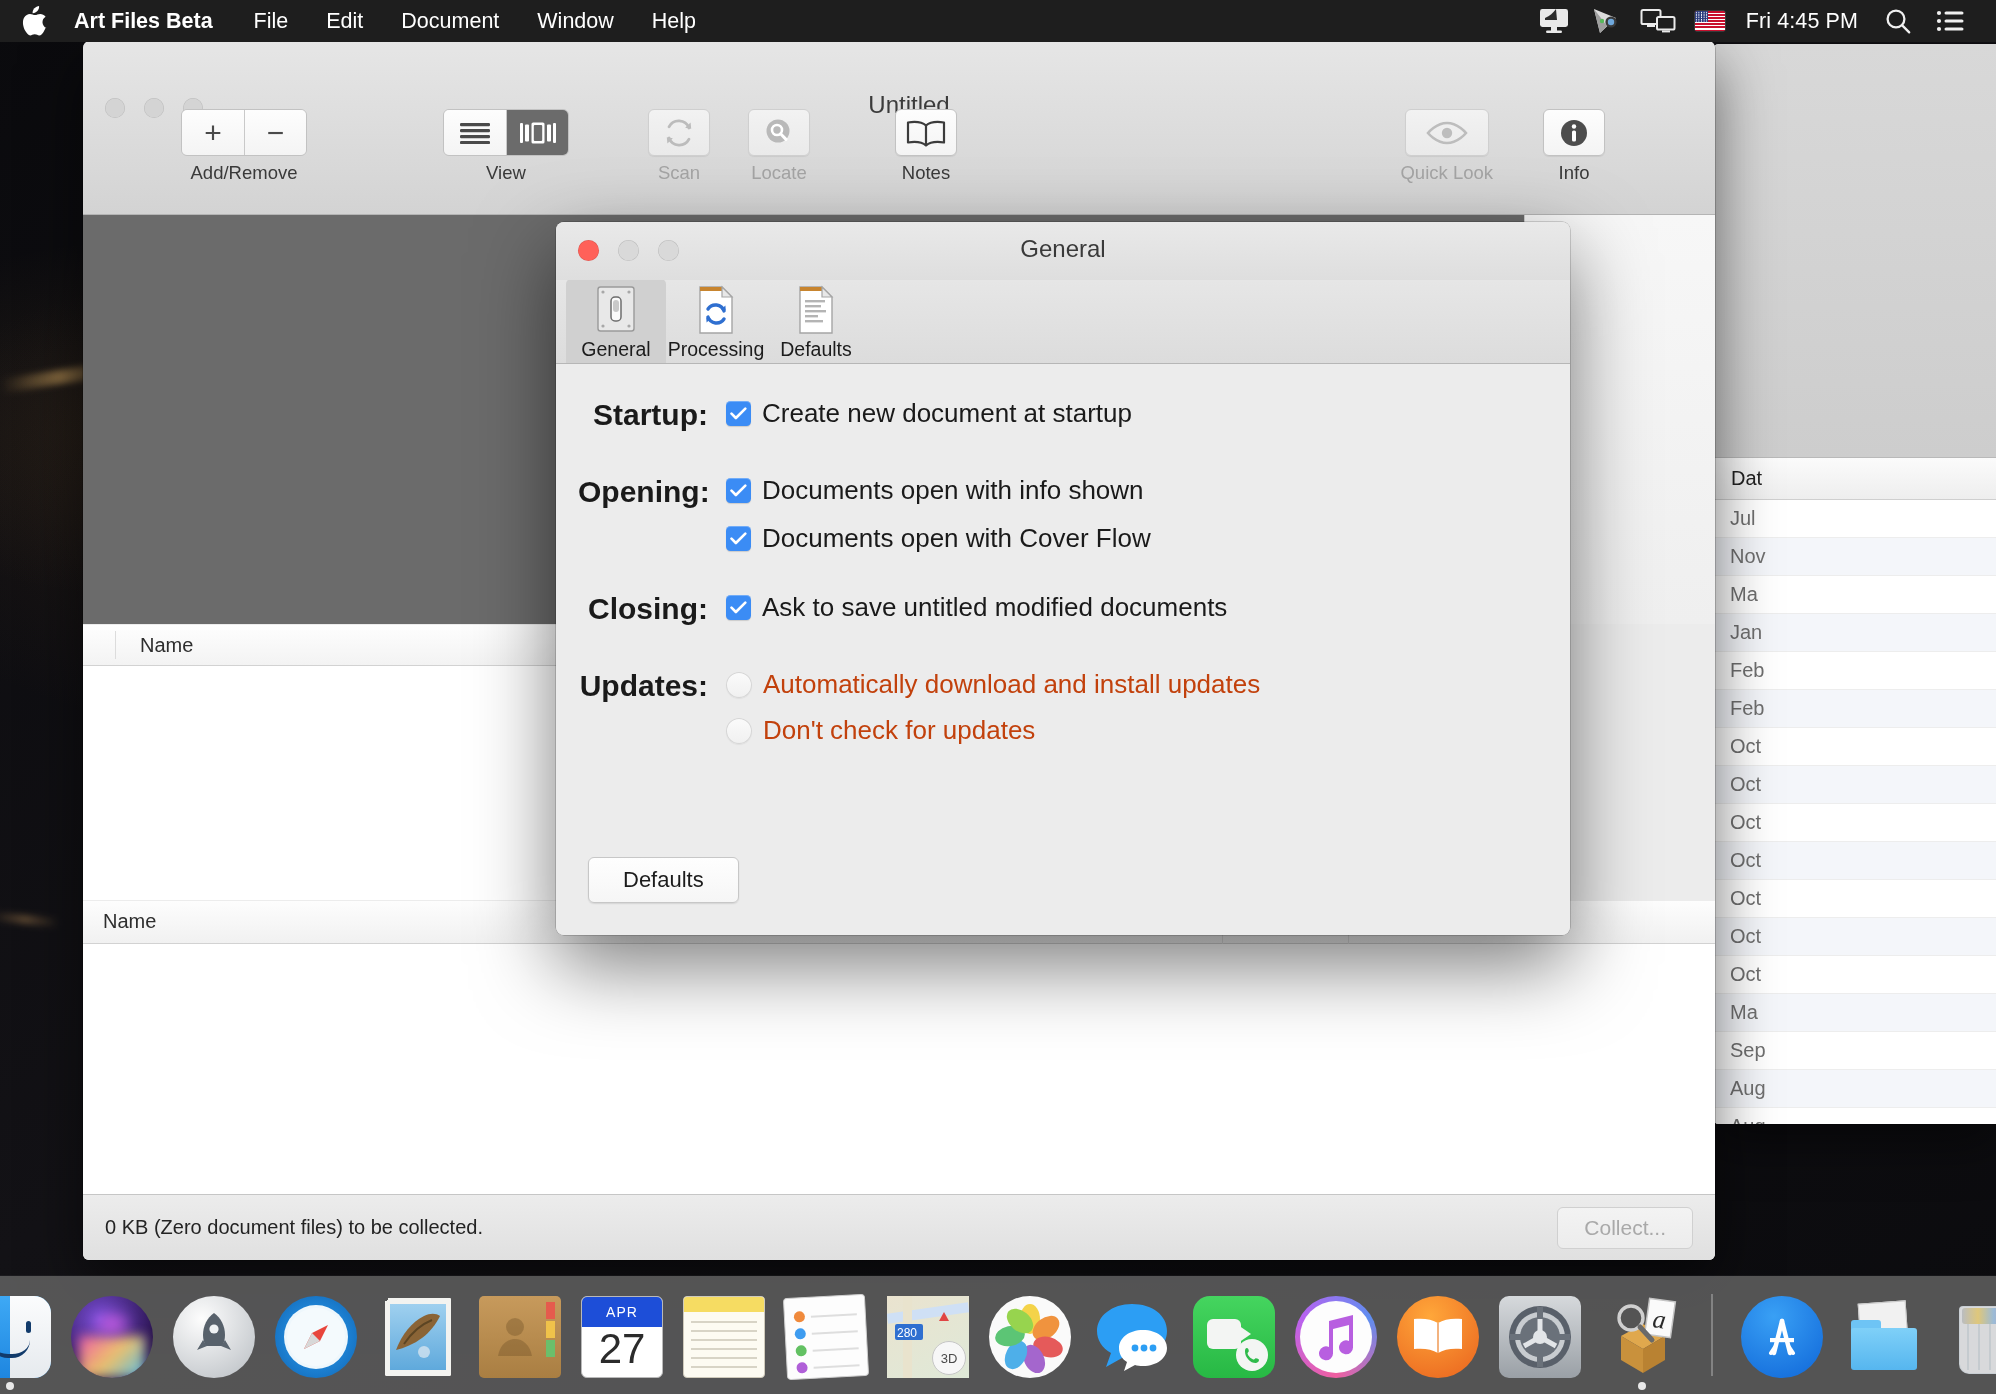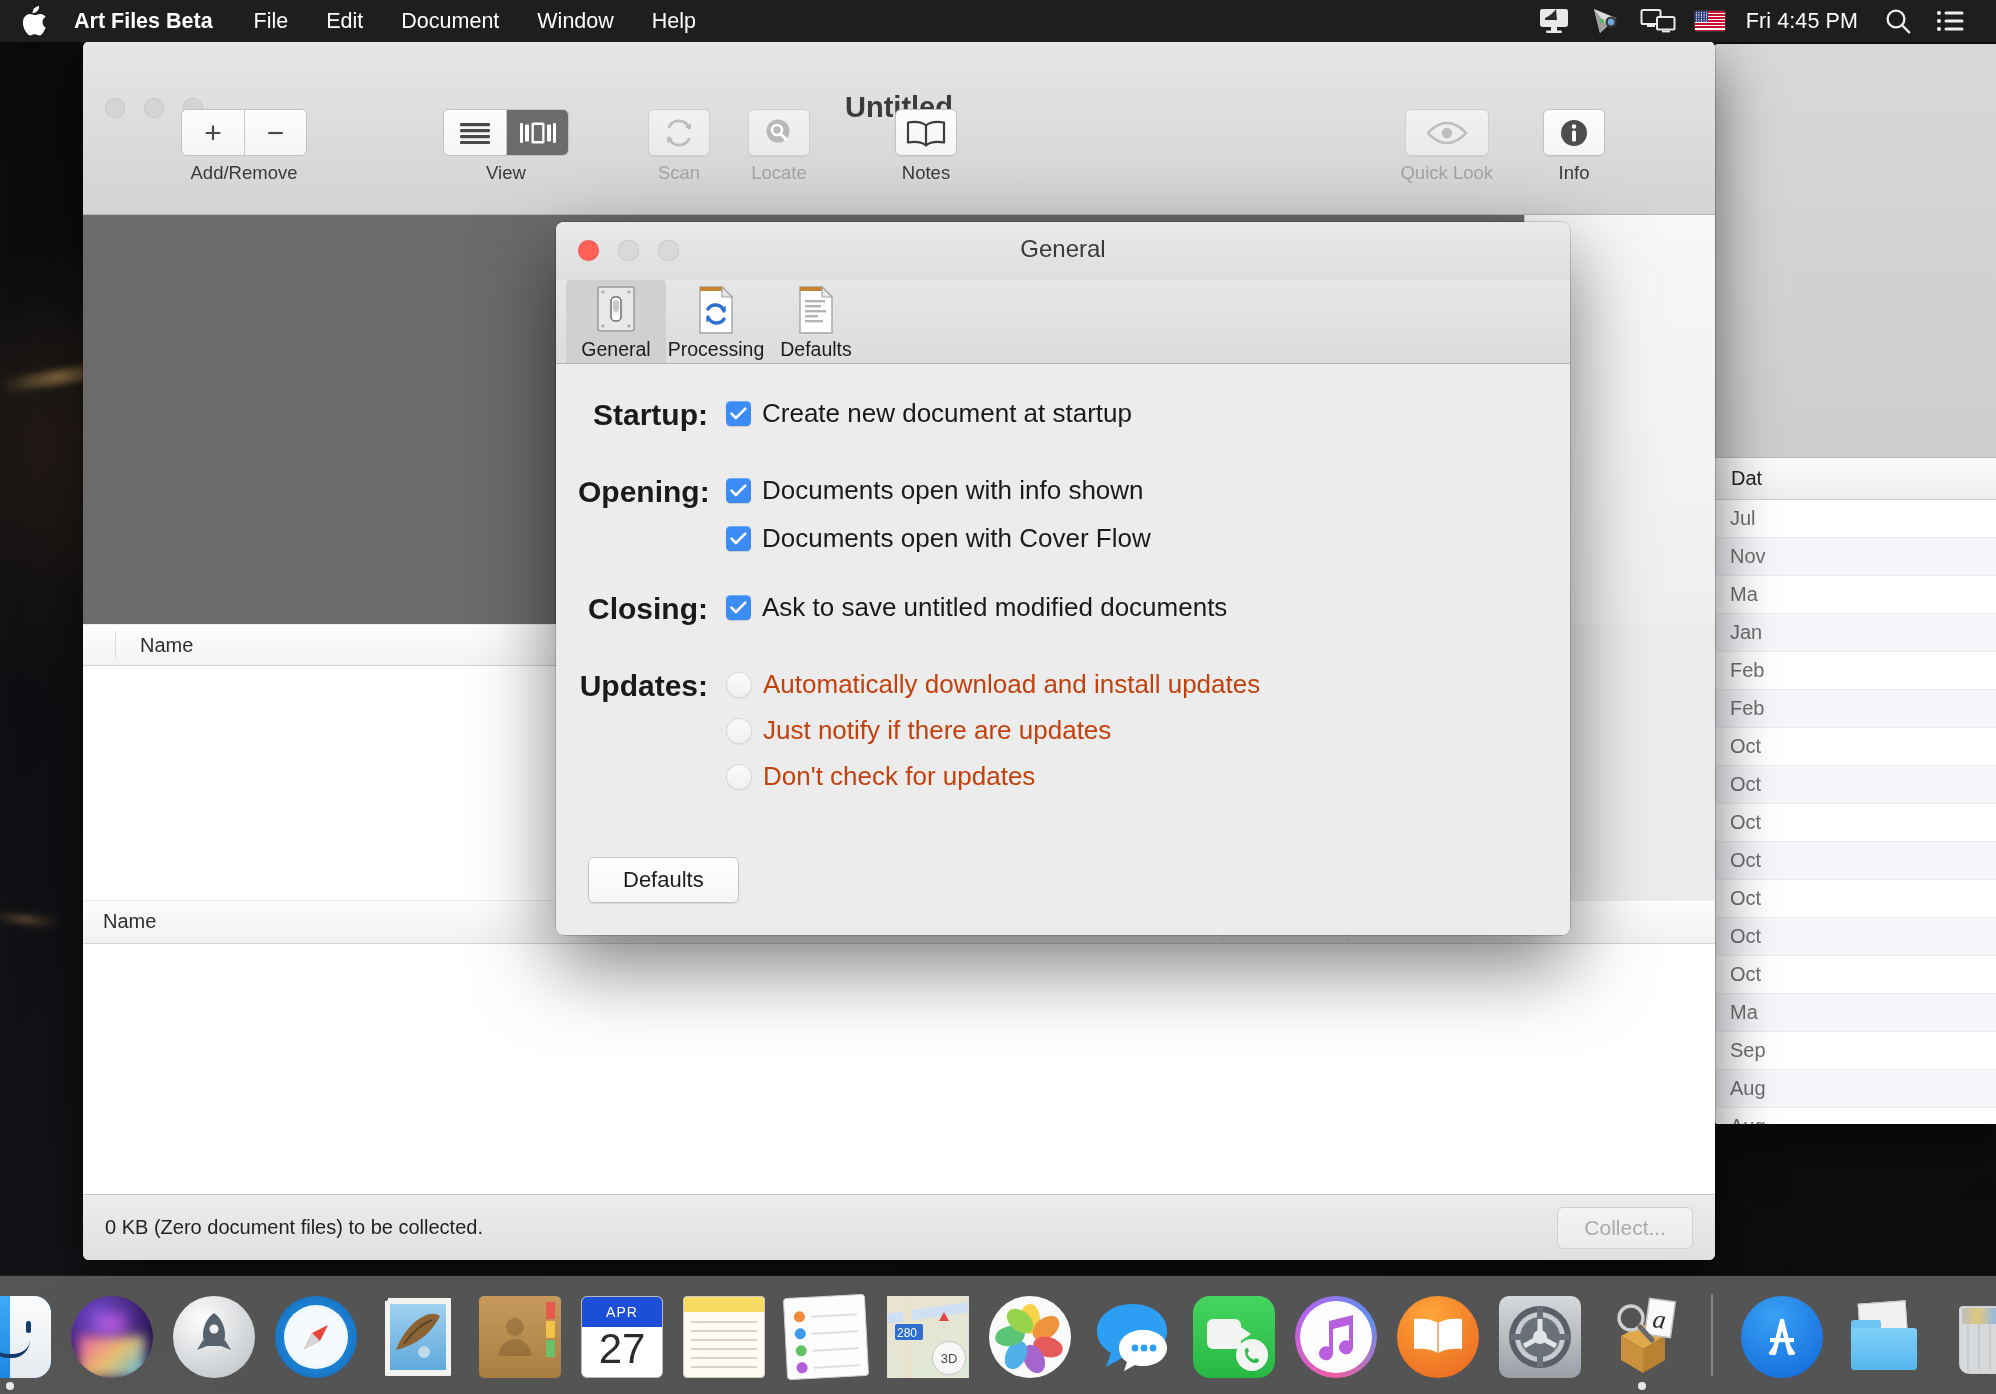--- a/index.html
+++ b/index.html
@@ -62,22 +62,22 @@
     box-shadow:0 22px 60px rgba(0,0,0,.55), 0 0 0 .5px rgba(0,0,0,.35);
     overflow:hidden; z-index:50;
   }
   .app-titlebar {
     height:92px; position:relative;
     background:linear-gradient(180deg,#e6e6e6,#dcdcdc);
   }
   .tl-group { position:absolute; left:22px; top:57px; display:flex; gap:19px; }
   .tl { width:20px; height:20px; border-radius:50%; background:#d4d4d4; box-shadow:inset 0 0 0 .5px rgba(0,0,0,.13); }
   .app-title {
-    position:absolute; top:50px; left:0; width:100%; text-align:center;
-    font-size:29px; color:#3b3b3b;font-weight:bold;
+    position:absolute; top:50px; left:10px; width:100%; text-align:center;
+    font-size:24px; color:#3b3b3b;
   }
   .toolbar {
     height:82px; background:linear-gradient(180deg,#dcdcdc,#d3d3d3);
     border-bottom:1px solid #b4b4b4; position:relative;
   }
   .tb-group { position:absolute; top:-24px; display:flex; flex-direction:column; align-items:center; }
   .tb-label { font-size:18.5px; color:#3a3a3a; margin-top:6px; white-space:nowrap; }
   .tb-label.dim { color:#a4a4a4; }
   .tb-btn {
     background:linear-gradient(180deg,#fdfdfd,#f4f4f4);
@@ -529,24 +529,20 @@
 
       <div class="row" style="left:22px; top:305px;">
         <div class="row-label">Updates:</div>
         <div class="opts" style="gap:15px;">
           <div class="opt">
             <span class="radio"></span>
             <span class="opt-text disabled">Automatically download and install updates</span>
           </div>
           <div class="opt">
             <span class="radio"></span>
-            <span class="opt-text disabled">Just notify if there are updates</span>
-          </div>
-          <div class="opt">
-            <span class="radio"></span>
             <span class="opt-text disabled">Don't check for updates</span>
           </div>
         </div>
       </div>
 
       <div class="defaults-btn">Defaults</div>
     </div>
   </div>
 
   <div class="menubar">

